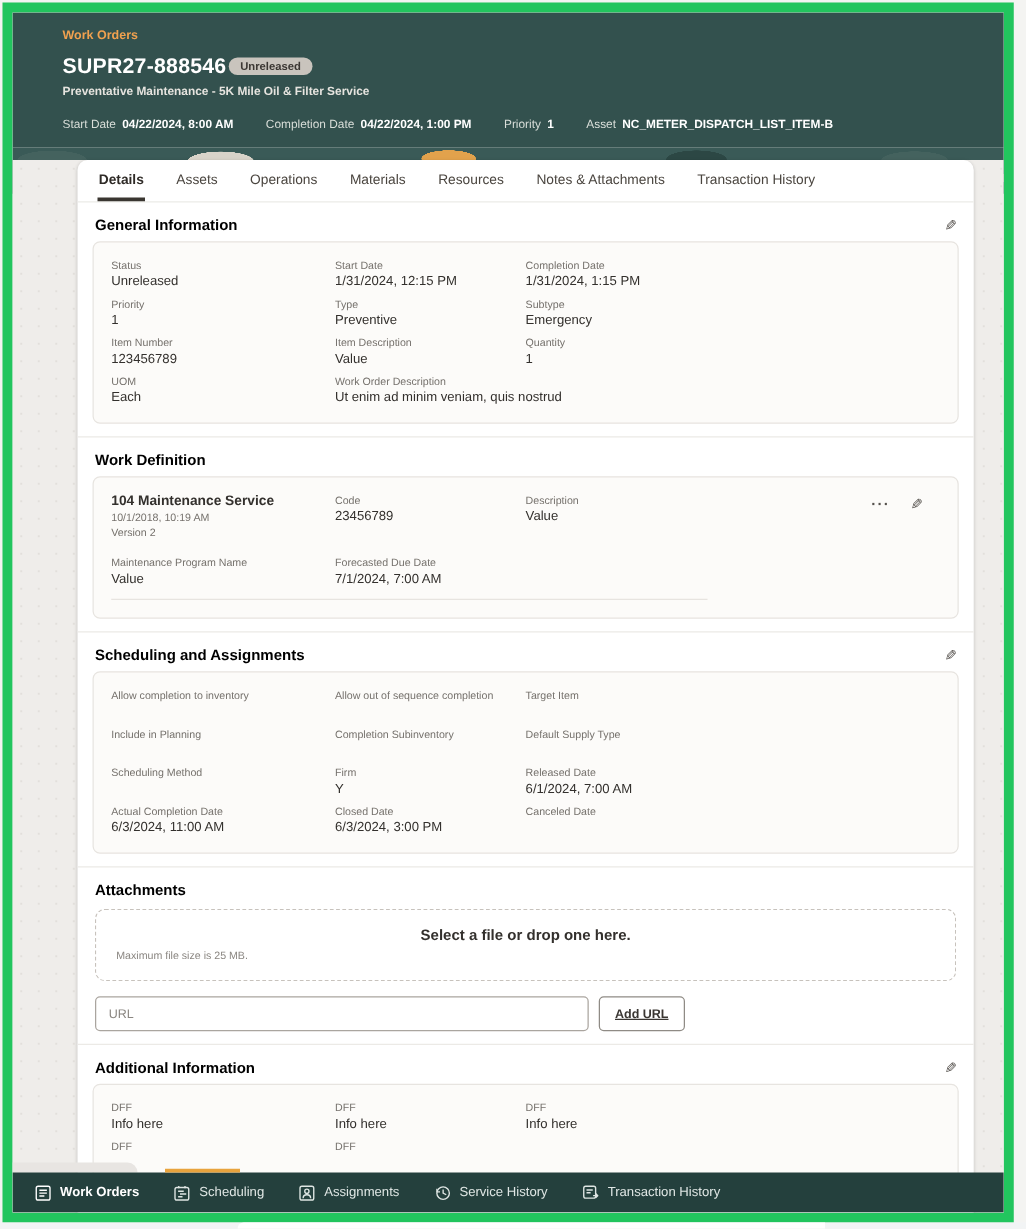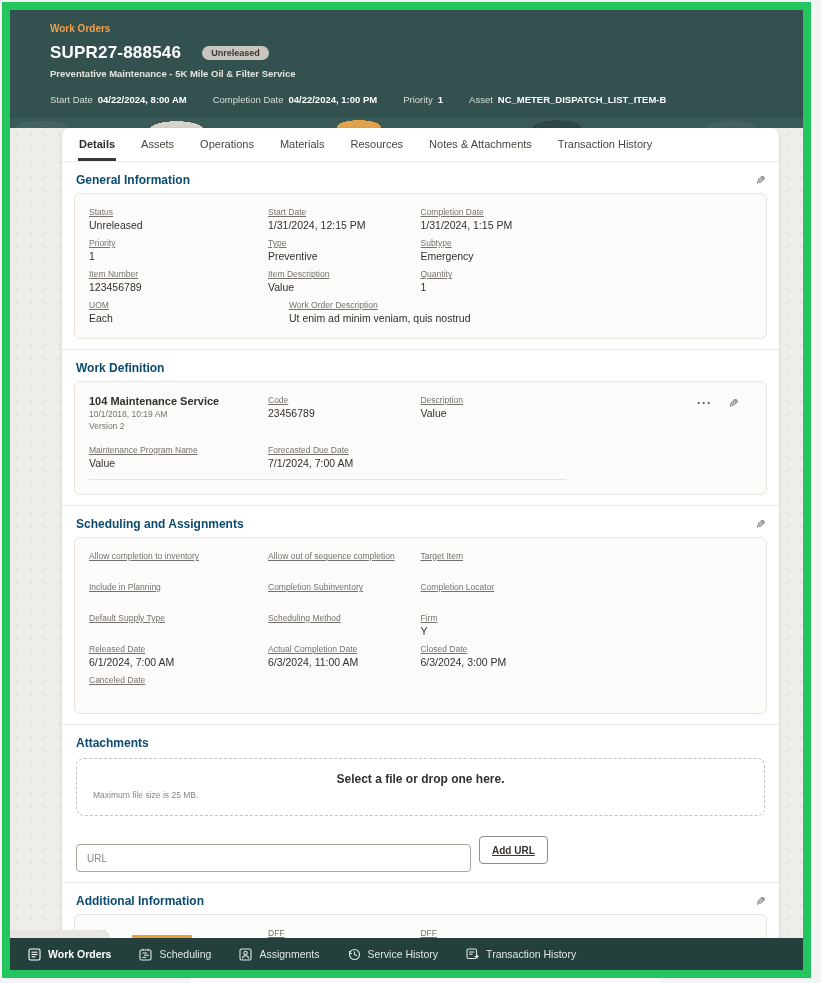--- a/index.html
+++ b/index.html
@@ -6,21 +6,21 @@
   html,body { width:821px; height:983px; font-family:"Liberation Sans", sans-serif; background:#f4f4f2; }
   .stage { position:relative; width:821px; height:983px; overflow:hidden; }
 
   
   .frame { position:absolute; left:2px; top:2px; width:809px; height:976px;
            border:8px solid #22c55e; background:#efedea; overflow:hidden; }
 
   
   .app-header { background:#33514e; padding:13px 40px 13px 40px; color:#fff; }
   .breadcrumb { color:#f0a14f; font-size:10px; font-weight:bold; cursor:pointer; }
-  .title-row { display:flex; align-items:center; gap:21px; margin-top:9px; }
+  .title-row { display:flex; align-items:center; gap:2px; margin-top:9px; }
   .wo-title { font-size:17px; font-weight:bold; letter-spacing:.2px; }
   .badge { background:#c9c4bd; color:#3b3733; font-size:9px; font-weight:bold;
            padding:2px 9px; border-radius:9px; }
   .subtitle { font-size:9.5px; color:#e6e4df; margin-top:5px; font-weight:bold; }
   .meta-row { display:flex; gap:26px; margin-top:15px; font-size:9.5px; color:#d9ded9; }
   .meta-item .m-label { margin-right:5px; font-weight:normal; }
   .meta-item .m-value { color:#fff; font-weight:bold; }
 
   
   .pattern-band { height:37px; background-color:#3a5a57; position:relative;
@@ -48,46 +48,46 @@
 
   
   .tabs { display:flex; gap:24px; padding:0 16px; border-bottom:1px solid #ecebe8; }
   .tab { font-size:11px; color:#4a453f; padding:10px 1px 8px; border-bottom:3px solid transparent; cursor:pointer; }
   .tab.active { font-weight:bold; color:#2f2b27; border-bottom-color:#3a3631; }
 
   
   .section { padding:4px 12px 10px; }
   .section + .section { border-top:1px solid #eceae6; }
   .sec-head { display:flex; align-items:center; justify-content:space-between; padding:7px 2px 6px; }
-  .sec-title { font-size:12px; font-weight:bold; color:#0c4a6e; }
+  .sec-title { font-size:12px; font-weight:bold; color:#000000; }
   .edit-icon { font-size:12px; color:#55514d; cursor:pointer; transform:rotate(90deg); display:inline-block; }
   .panel { border:1px solid #e7e4e0; border-radius:6px; background:#fcfbf9; padding:10px 14px; }
 
   .fgrid { display:grid; grid-template-columns:27% 23% 1fr; }
   .field { min-height:31px; padding:3px 6px 3px 0; }
-  .f-label { font-size:8.5px; color:#75716c; margin-bottom:2px;text-decoration:underline; }
+  .f-label { font-size:8.5px; color:#75716c; margin-bottom:2px; }
   .f-value { font-size:10.5px; color:#33302d; }
-  .span2 { grid-column:2 / 4;margin-left:21px; }
+  .span2 { grid-column:2 / 4; }
 
   
   .wd-name { font-size:11px; font-weight:bold; color:#33302d; }
   .wd-sub { font-size:8.5px; color:#75716c; margin-top:2px; }
   .wd-icons { position:absolute; right:28px; top:14px; display:flex; gap:16px; align-items:center; }
   .more-icon { font-size:12px; font-weight:bold; color:#55514d; letter-spacing:1px; cursor:pointer; }
   .wd-sep { border-bottom:1px solid #e7e4e0; margin:6px 0 4px; width:72%; }
 
   
   .dropzone { border:1.5px dashed #c7c2bc; border-radius:8px; background:#fff;
               padding:13px 16px 15px; margin:2px 2px 12px; cursor:pointer; }
   .dz-title { font-size:12px; font-weight:bold; color:#33302d;text-align:center; }
   .dz-hint { font-size:8.5px; color:#8a8681; margin-top:4px; }
   .url-row { display:flex; gap:8px; align-items:center; margin:0 2px; }
   .url-input { flex:0 0 395px; height:28px; border:1px solid #aaa59f; border-radius:4px;
                padding:0 10px; font-size:10px; color:#33302d; background:#fff;
-               font-family:"Liberation Sans", sans-serif;margin-top:16px; }
+               font-family:"Liberation Sans", sans-serif; }
   .url-input::placeholder { color:#8a8681; }
   .add-url-btn { height:28px; padding:0 12px; background:#fff; border:1px solid #8f8b85;
                  border-radius:4px; font-size:10px; font-weight:bold; color:#3a3632; cursor:pointer;
                  font-family:"Liberation Sans", sans-serif;text-decoration:underline; }
 
   
   .bottom-bar { position:absolute; left:0; right:0; bottom:0; height:32px; background:#24403d;
                 display:flex; align-items:center; gap:28px; padding:0 18px; z-index:5; }
   .nav-item { display:flex; align-items:center; gap:7px; color:#dfe6e4; font-size:10.5px; cursor:pointer; }
   .nav-item.active { font-weight:bold; color:#fff; }
@@ -257,24 +257,20 @@
               </div>
             <div class="field">
                 <div class="f-label">Include in Planning</div>
                 <div class="f-value"></div>
               </div>
             <div class="field">
                 <div class="f-label">Completion Subinventory</div>
                 <div class="f-value"></div>
               </div>
             <div class="field">
-                <div class="f-label">Completion Locator</div>
-                <div class="f-value"></div>
-              </div>
-            <div class="field">
                 <div class="f-label">Default Supply Type</div>
                 <div class="f-value"></div>
               </div>
             <div class="field">
                 <div class="f-label">Scheduling Method</div>
                 <div class="f-value"></div>
               </div>
             <div class="field">
                 <div class="f-label">Firm</div>
                 <div class="f-value">Y</div>

